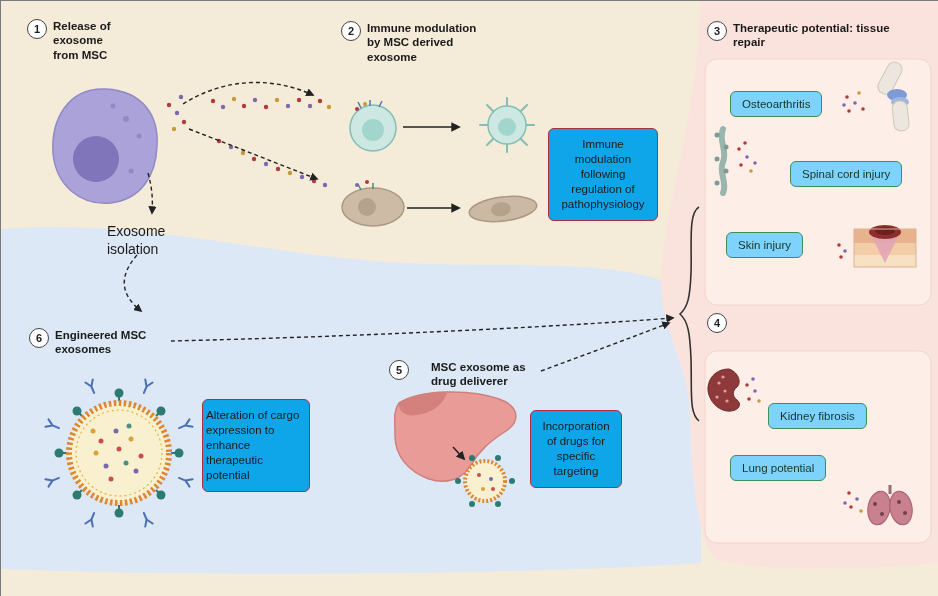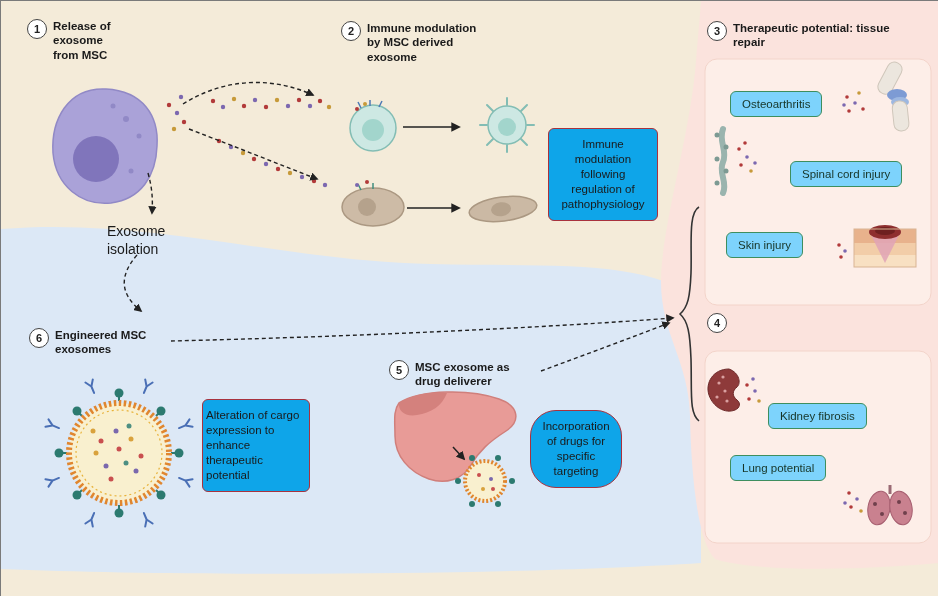--- a/index.html
+++ b/index.html
@@ -275,32 +275,32 @@
   </div>
   <div class="step" style="left:706px;top:20px;">
     <span class="badge">3</span>
     <span class="slabel" style="width:186px;">Therapeutic potential: tissue repair</span>
   </div>
   <div class="step" style="left:706px;top:312px;">
     <span class="badge">4</span>
   </div>
   <div class="step" style="left:388px;top:359px;">
     <span class="badge">5</span>
-    <span class="slabel" style="width:116px;">MSC exosome as drug deliverer</span>
+    <span class="slabel" style="width:116px;margin-left:16px;">MSC exosome as drug deliverer</span>
   </div>
   <div class="step" style="left:28px;top:327px;">
     <span class="badge">6</span>
     <span class="slabel" style="width:104px;">Engineered MSC exosomes</span>
   </div>
 
   <div class="note" style="left:106px;top:222px;width:66px;">Exosome isolation</div>
 
   <div class="redbox" style="left:547px;top:127px;width:110px;">Immune modulation following regulation of pathophysiology</div>
   <div class="redbox" style="left:201px;top:398px;width:108px;text-align:left;padding:8px 3px;">Alteration of cargo expression to enhance therapeutic potential</div>
-  <div class="redbox" style="left:529px;top:409px;width:92px;border-radius:26px;">Incorporation of drugs for specific targeting</div>
+  <div class="redbox" style="left:529px;top:409px;width:92px;">Incorporation of drugs for specific targeting</div>
 
   <div class="greenbox" style="left:729px;top:90px;">Osteoarthritis</div>
   <div class="greenbox" style="left:789px;top:160px;">Spinal cord injury</div>
   <div class="greenbox" style="left:725px;top:231px;">Skin injury</div>
   <div class="greenbox" style="left:767px;top:402px;">Kidney fibrosis</div>
   <div class="greenbox" style="left:729px;top:454px;">Lung potential</div>
 
 </div>
 
 </body></html>

